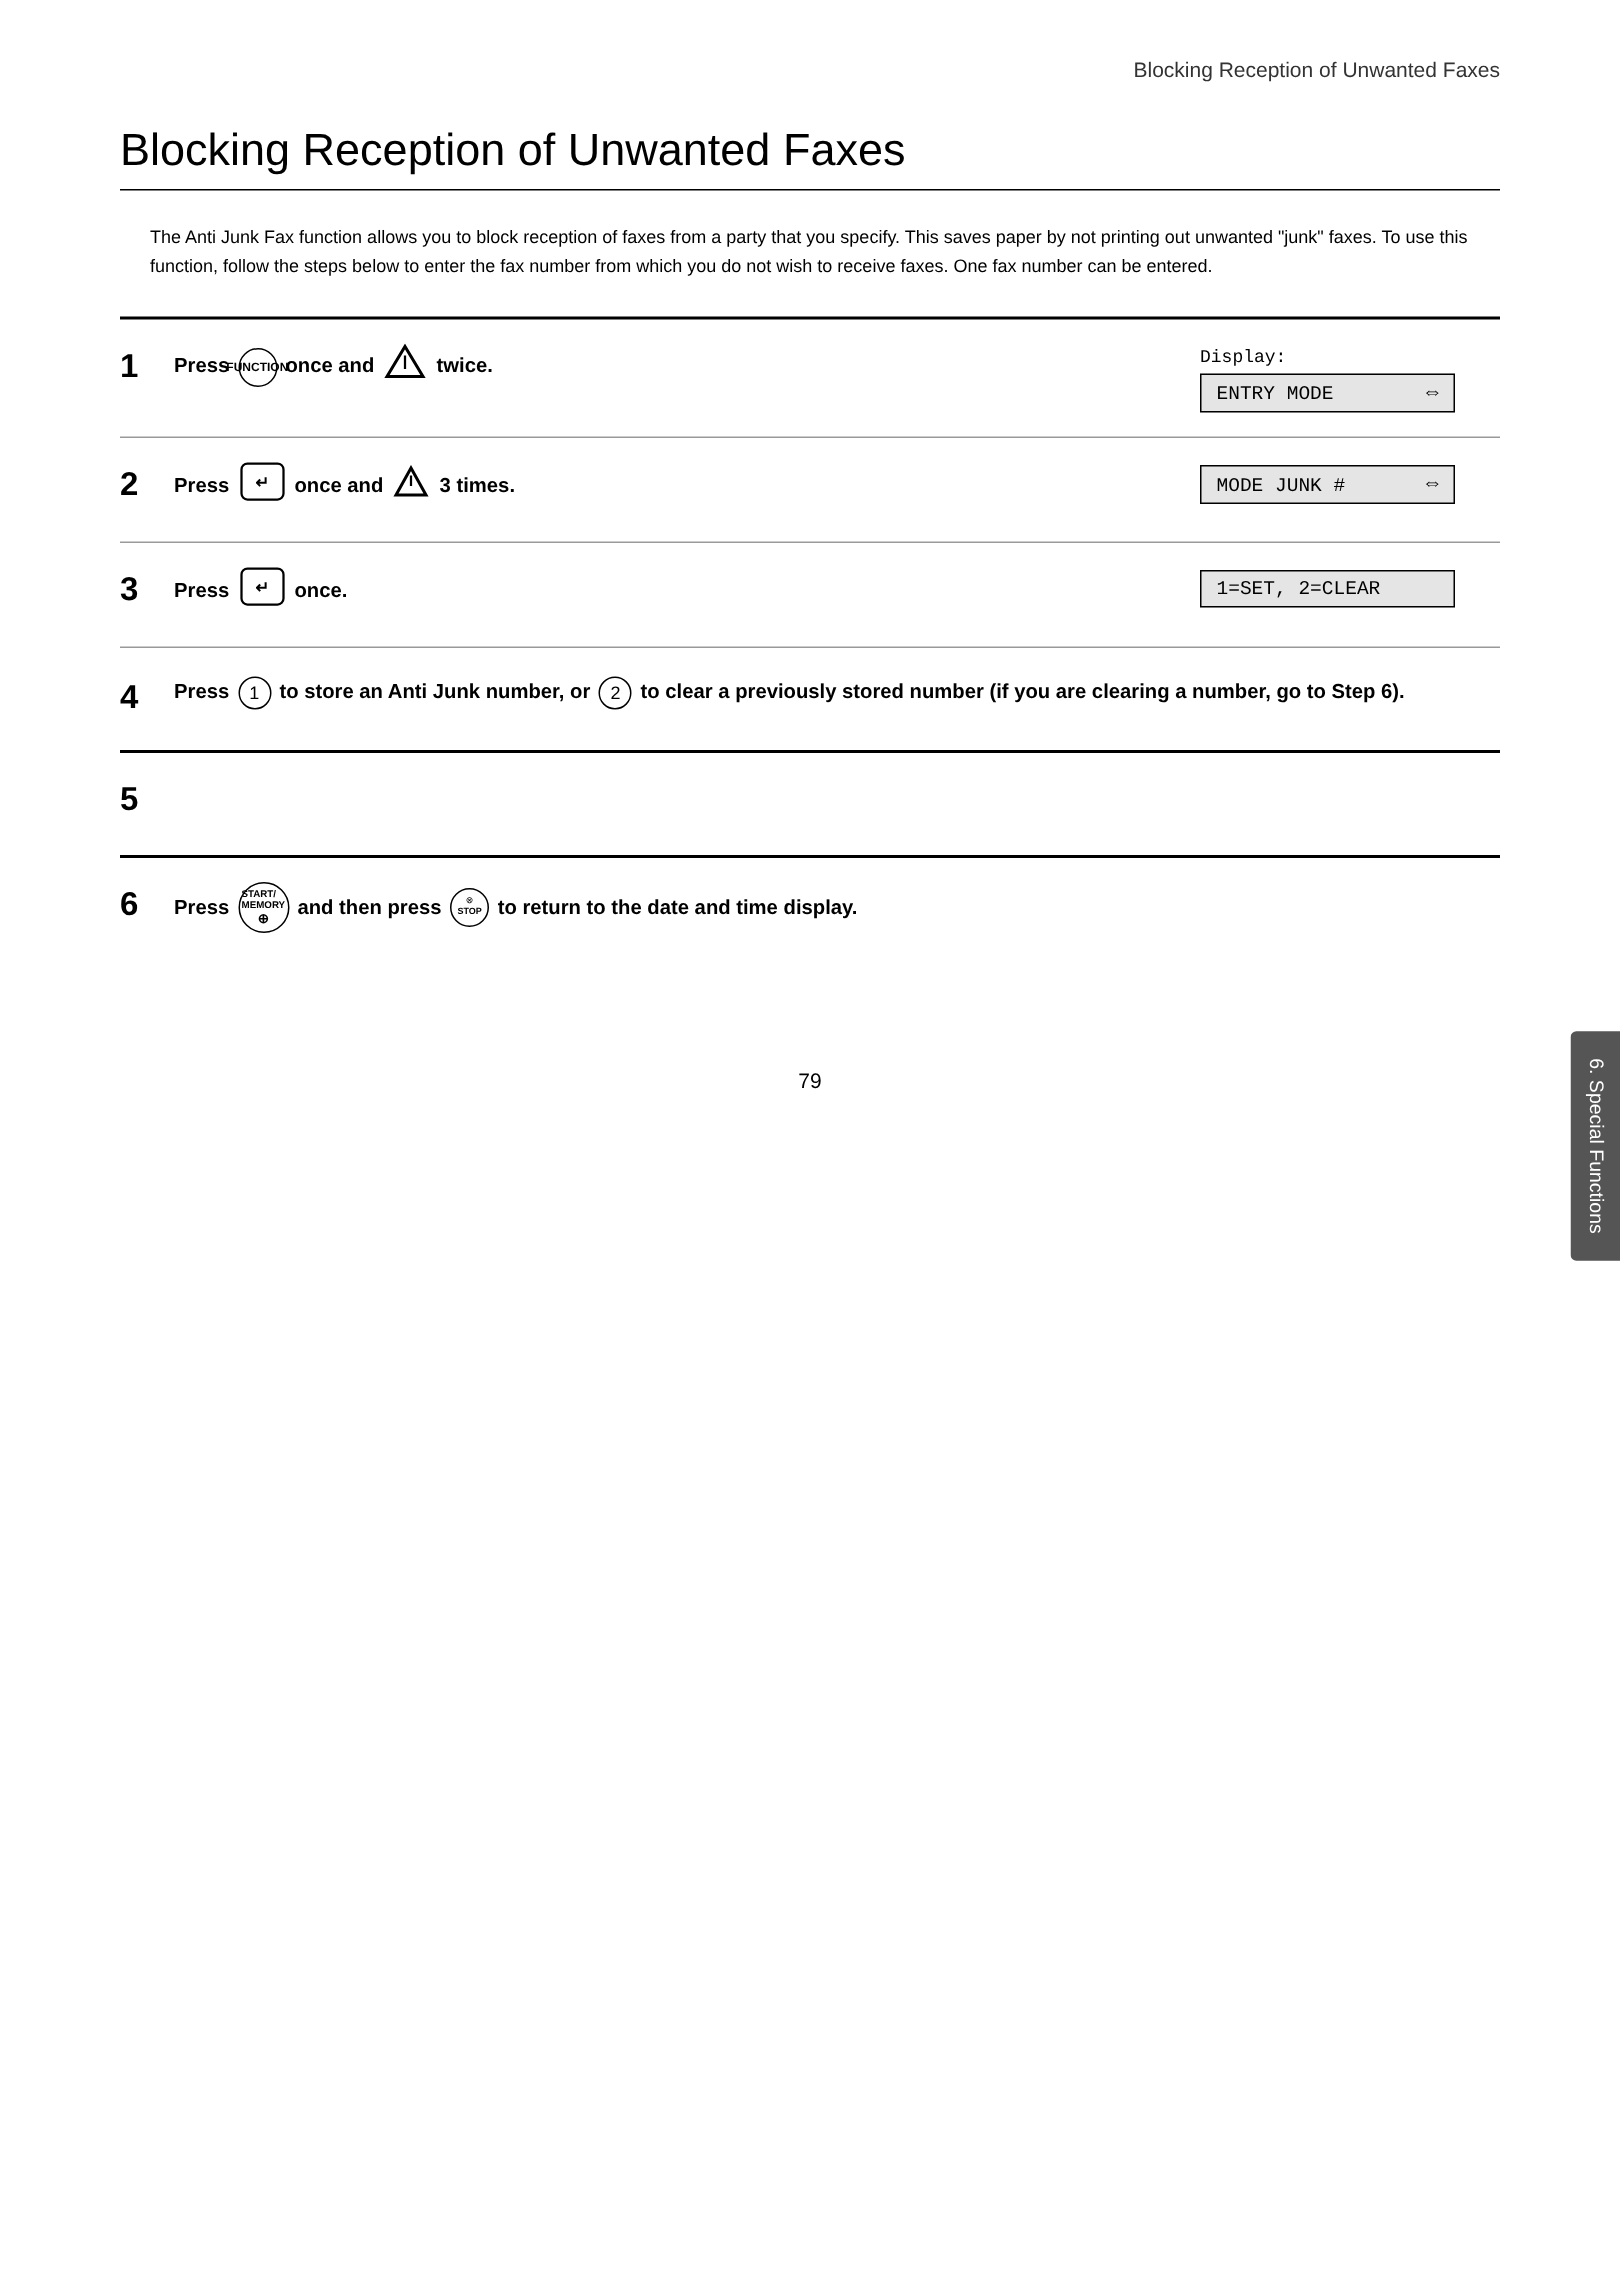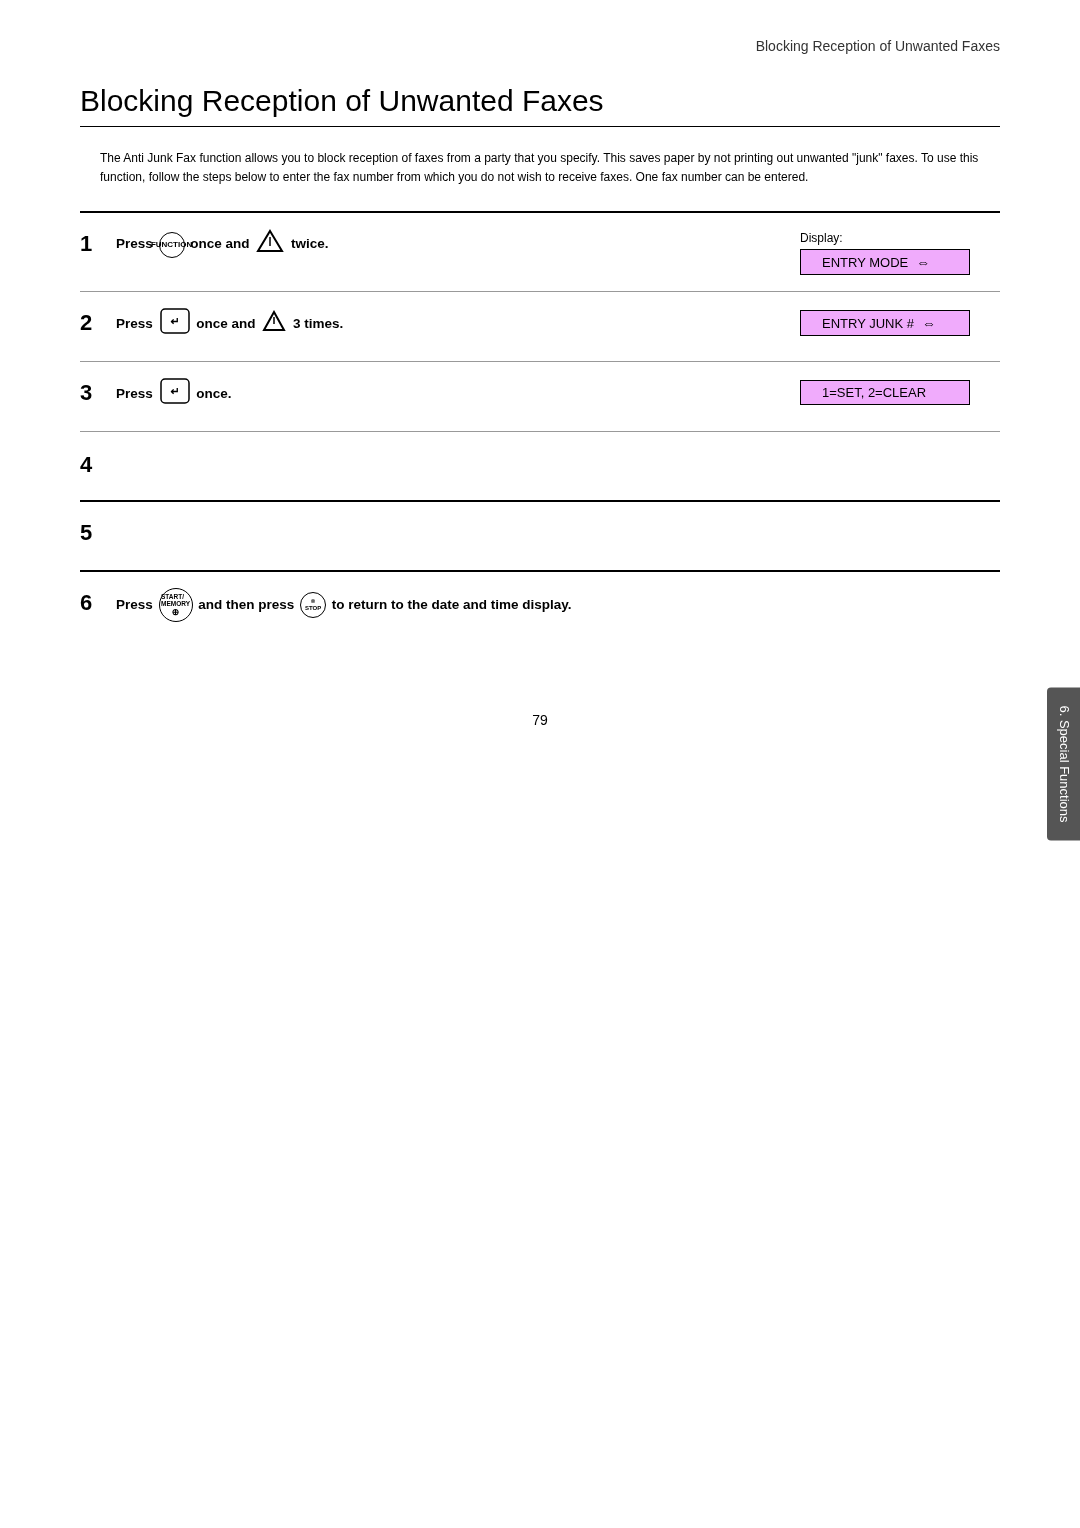--- a/index.html
+++ b/index.html
@@ -73,35 +73,37 @@
       font-weight: bold;
     }
 
     .step-display {
       width: 200px;
       flex-shrink: 0;
       display: flex;
       flex-direction: column;
       align-items: flex-start;
       padding-top: 2px;
+      font-family: Liberation Mono, monospace;
     }
 
     .display-label {
       font-size: 12px;
       margin-bottom: 4px;
     }
 
     .display-box {
       border: 1.5px solid #000;
-      padding: 4px 21px;
+      padding: 4px 10px;
       font-size: 13px;
       display: flex;
       align-items: center;
+      justify-content: space-between;
       width: 170px;
-      background: #f0abfc;
+      background: #e5e5e5;
     }
 
     .display-box .arrow-right {
       font-size: 14px;
       margin-left: 8px;
     }
 
     
     .btn-function {
       display: inline-flex;
@@ -251,21 +253,21 @@
             <svg width="24" height="22" viewBox="0 0 24 22">
               <polygon points="12,2 22,20 2,20" fill="none" stroke="#000" stroke-width="2"></polygon>
               <line x1="12" y1="7" x2="12" y2="14" stroke="#000" stroke-width="1.5"></line>
             </svg>
           </span>
           3 times.
         </strong>
       </div>
       <div class="step-display">
         <div class="display-box">
-          <span>ENTRY JUNK #</span>
+          <span>MODE JUNK #</span>
           <span class="arrow-right">⇔</span>
         </div>
       </div>
     </div>
 
     <div class="step-row">
       <div class="step-number">3</div>
       <div class="step-content">
         <strong>Press
           <span style="display:inline-block; vertical-align:middle; margin:0 3px;">
@@ -279,20 +281,28 @@
       </div>
       <div class="step-display">
         <div class="display-box">
           <span>1=SET, 2=CLEAR</span>
         </div>
       </div>
     </div>
 
     <div class="step-row thick-bottom" style="align-items:flex-start; padding: 18px 0;">
       <div class="step-number">4</div>
+      <div class="step-4-content">
+        <strong>Press
+          <span class="btn-num">1</span>
+          to store an Anti Junk number, or
+          <span class="btn-num">2</span>
+          to clear a previously stored number (if you are clearing a number, go to Step 6).
+        </strong>
+      </div>
     </div>
 
     <div class="step-row thick-bottom">
       <div class="step-number">5</div>
     </div>
 
     <div class="step-row" style="border-bottom: none; padding-bottom:20px;">
       <div class="step-number">6</div>
       <div class="step-content">
         <strong>Press

